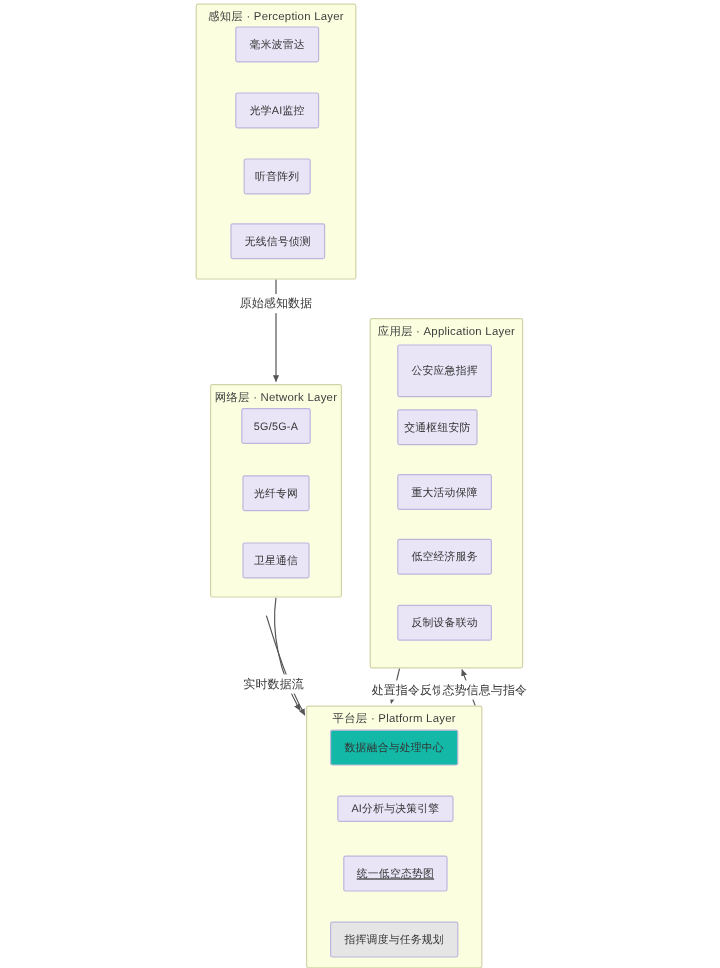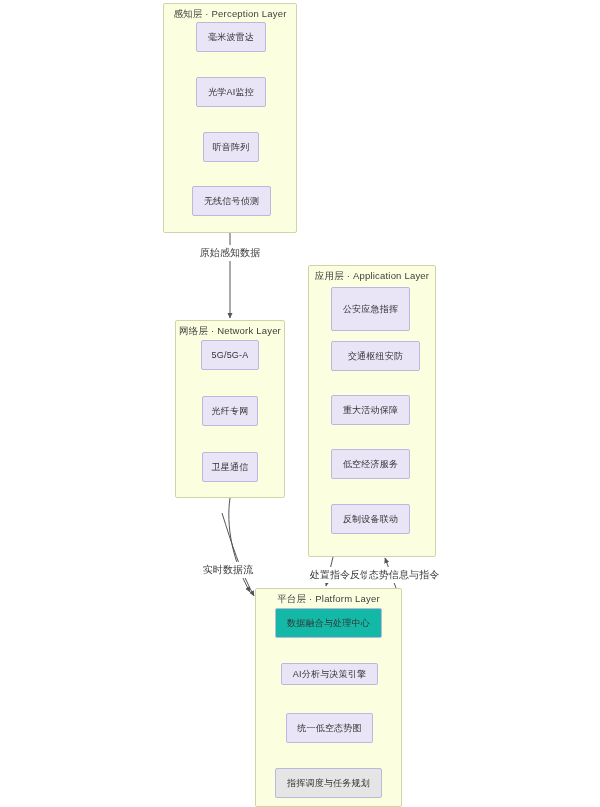--- a/index.html
+++ b/index.html
@@ -96,30 +96,30 @@
       <div class="layer" style="left: 175px; top: 320px; width: 110px; height: 178px; background: rgb(251, 255, 224); border-color: rgb(211, 211, 168);">
         <div class="layer-title">网络层 · Network Layer</div>
       </div>
       <div class="node" style="left: 201px; top: 340px; width: 58px; height: 30px; background: rgb(233, 229, 247); border-color: rgb(189, 182, 221);">5G/5G-A</div>
       <div class="node" style="left: 202px; top: 396px; width: 56px; height: 30px; background: rgb(233, 229, 247); border-color: rgb(189, 182, 221);">光纤专网</div>
       <div class="node" style="left: 202px; top: 452px; width: 56px; height: 30px; background: rgb(233, 229, 247); border-color: rgb(189, 182, 221);">卫星通信</div>
       <div class="layer" style="left: 308px; top: 265px; width: 128px; height: 292px; background: rgb(251, 255, 224); border-color: rgb(211, 211, 168);">
         <div class="layer-title">应用层 · Application Layer</div>
       </div>
       <div class="node" style="left: 331px; top: 287px; width: 79px; height: 44px; background: rgb(233, 229, 247); border-color: rgb(189, 182, 221);">公安应急指挥</div>
-      <div class="node" style="left: 331px; top: 341px; width: 89px; height: 30px; background: rgb(233, 229, 247); border-color: rgb(189, 182, 221);">交通枢纽安防</div>
+      <div class="node" style="left: 331px; top: 341px; width: 67px; height: 30px; background: rgb(233, 229, 247); border-color: rgb(189, 182, 221);">交通枢纽安防</div>
       <div class="node" style="left: 331px; top: 395px; width: 79px; height: 30px; background: rgb(233, 229, 247); border-color: rgb(189, 182, 221);">重大活动保障</div>
       <div class="node" style="left: 331px; top: 449px; width: 79px; height: 30px; background: rgb(233, 229, 247); border-color: rgb(189, 182, 221);">低空经济服务</div>
       <div class="node" style="left: 331px; top: 504px; width: 79px; height: 30px; background: rgb(233, 229, 247); border-color: rgb(189, 182, 221);">反制设备联动</div>
       <div class="layer" style="left: 255px; top: 588px; width: 147px; height: 219px; background: rgb(251, 255, 224); border-color: rgb(211, 211, 168);">
         <div class="layer-title">平台层 · Platform Layer</div>
       </div>
       <div class="node" style="left: 275px; top: 608px; width: 107px; height: 30px; background: #14b8a6; border-color: rgb(189, 182, 221);">数据融合与处理中心</div>
       <div class="node" style="left: 281px; top: 663px; width: 97px; height: 22px; background: rgb(233, 229, 247); border-color: rgb(189, 182, 221);">AI分析与决策引擎</div>
-      <div class="node" style="left: 286px; top: 713px; width: 87px; height: 30px; background: rgb(233, 229, 247); border-color: rgb(189, 182, 221);">统一低空态势图</div>
+      <div class="node" style="left: 286px; top: 713px; width: 87px; height: 30px; background: rgb(233, 229, 247); border-color: rgb(189, 182, 221); text-decoration: underline;">统一低空态势图</div>
       <div class="node" style="left: 275px; top: 768px; width: 107px; height: 30px; background: #e5e5e5; border-color: rgb(189, 182, 221);">指挥调度与任务规划</div>
     </div>
   <div id="labels-root">
       <div class="edge-label" style="left: 230px; top: 245px;">原始感知数据</div>
       <div class="edge-label" style="left: 228px; top: 562px;">实时数据流</div>
       <div class="edge-label" style="left: 340px; top: 567px;">处置指令反馈</div>
       <div class="edge-label" style="left: 404px; top: 567px;">态势信息与指令</div>
     </div>
 
 </div>

